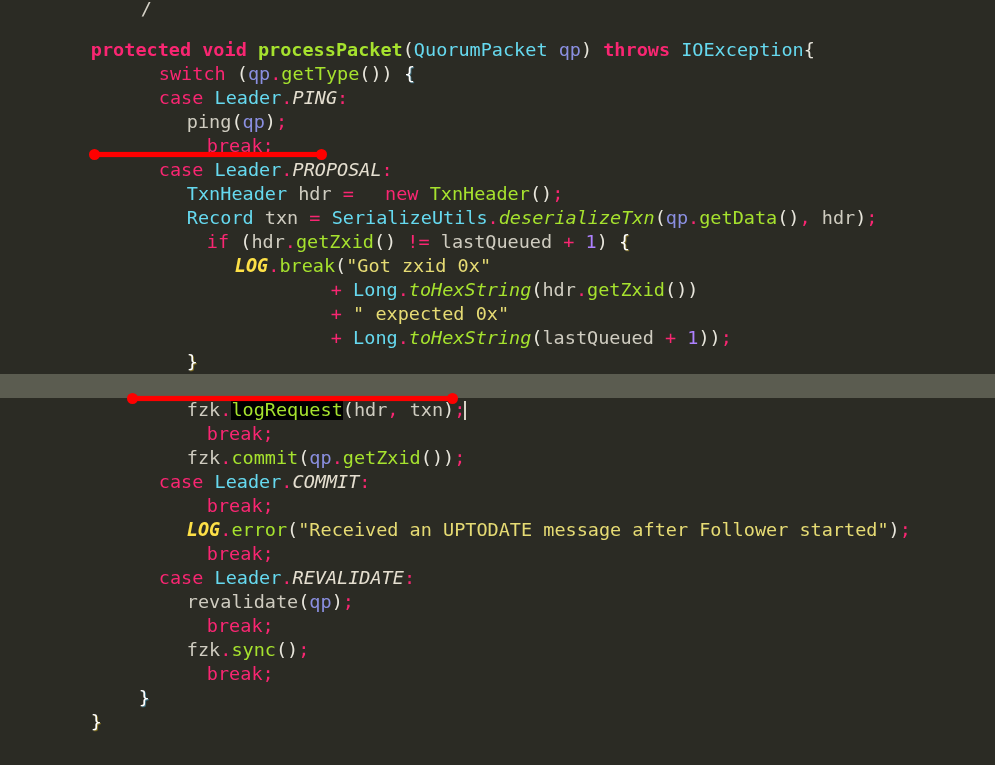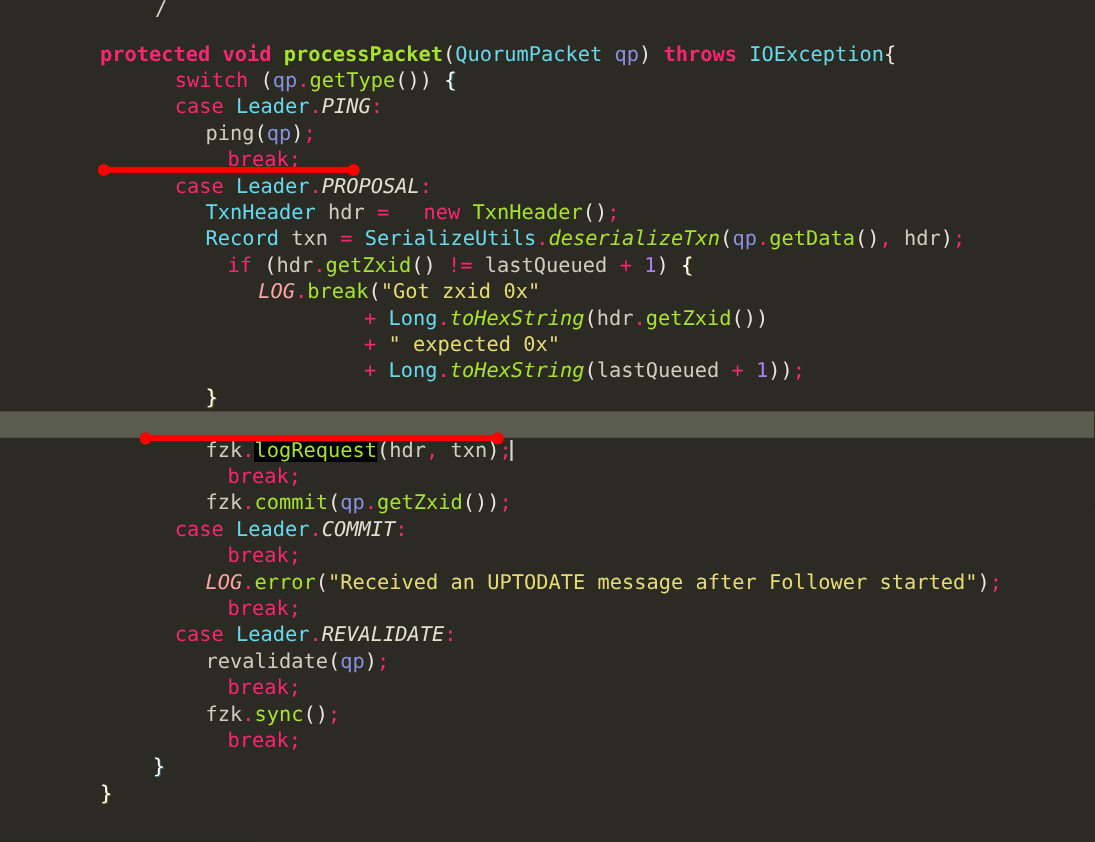--- a/index.html
+++ b/index.html
@@ -42,21 +42,21 @@
   .type     { color: #66d9ef; }
   .const    { color: #e5dfd0; font-style: italic; }
   .fn       { color: #a6e22e; }
   .fni      { color: #a6e22e; font-style: italic; }
   .var      { color: #cfccc0; }
   .param    { color: #8a8fe0; }
   .str      { color: #e6db74; }
   .num      { color: #ae81ff; }
   .op       { color: #f92672; }
   .punct    { color: #e8e6dc; }
-  .logid    { color: #fca5a5; font-style: italic; }
+  .logid    { color: #fde047; font-style: italic; font-weight: bold; }
   .brace    { color: #ffffff; text-shadow: 1px 1px 0 #7a6a20; }
   .brace2   { color: #ffffff; text-shadow: 1px 1px 0 #3a6a7a; }
   .slashtop { color: #d6d3c8; }
   .sel {
     background: #000000;
     color: #a6e22e;
   }
   .caret {
     display: inline-block;
     width: 2px;

